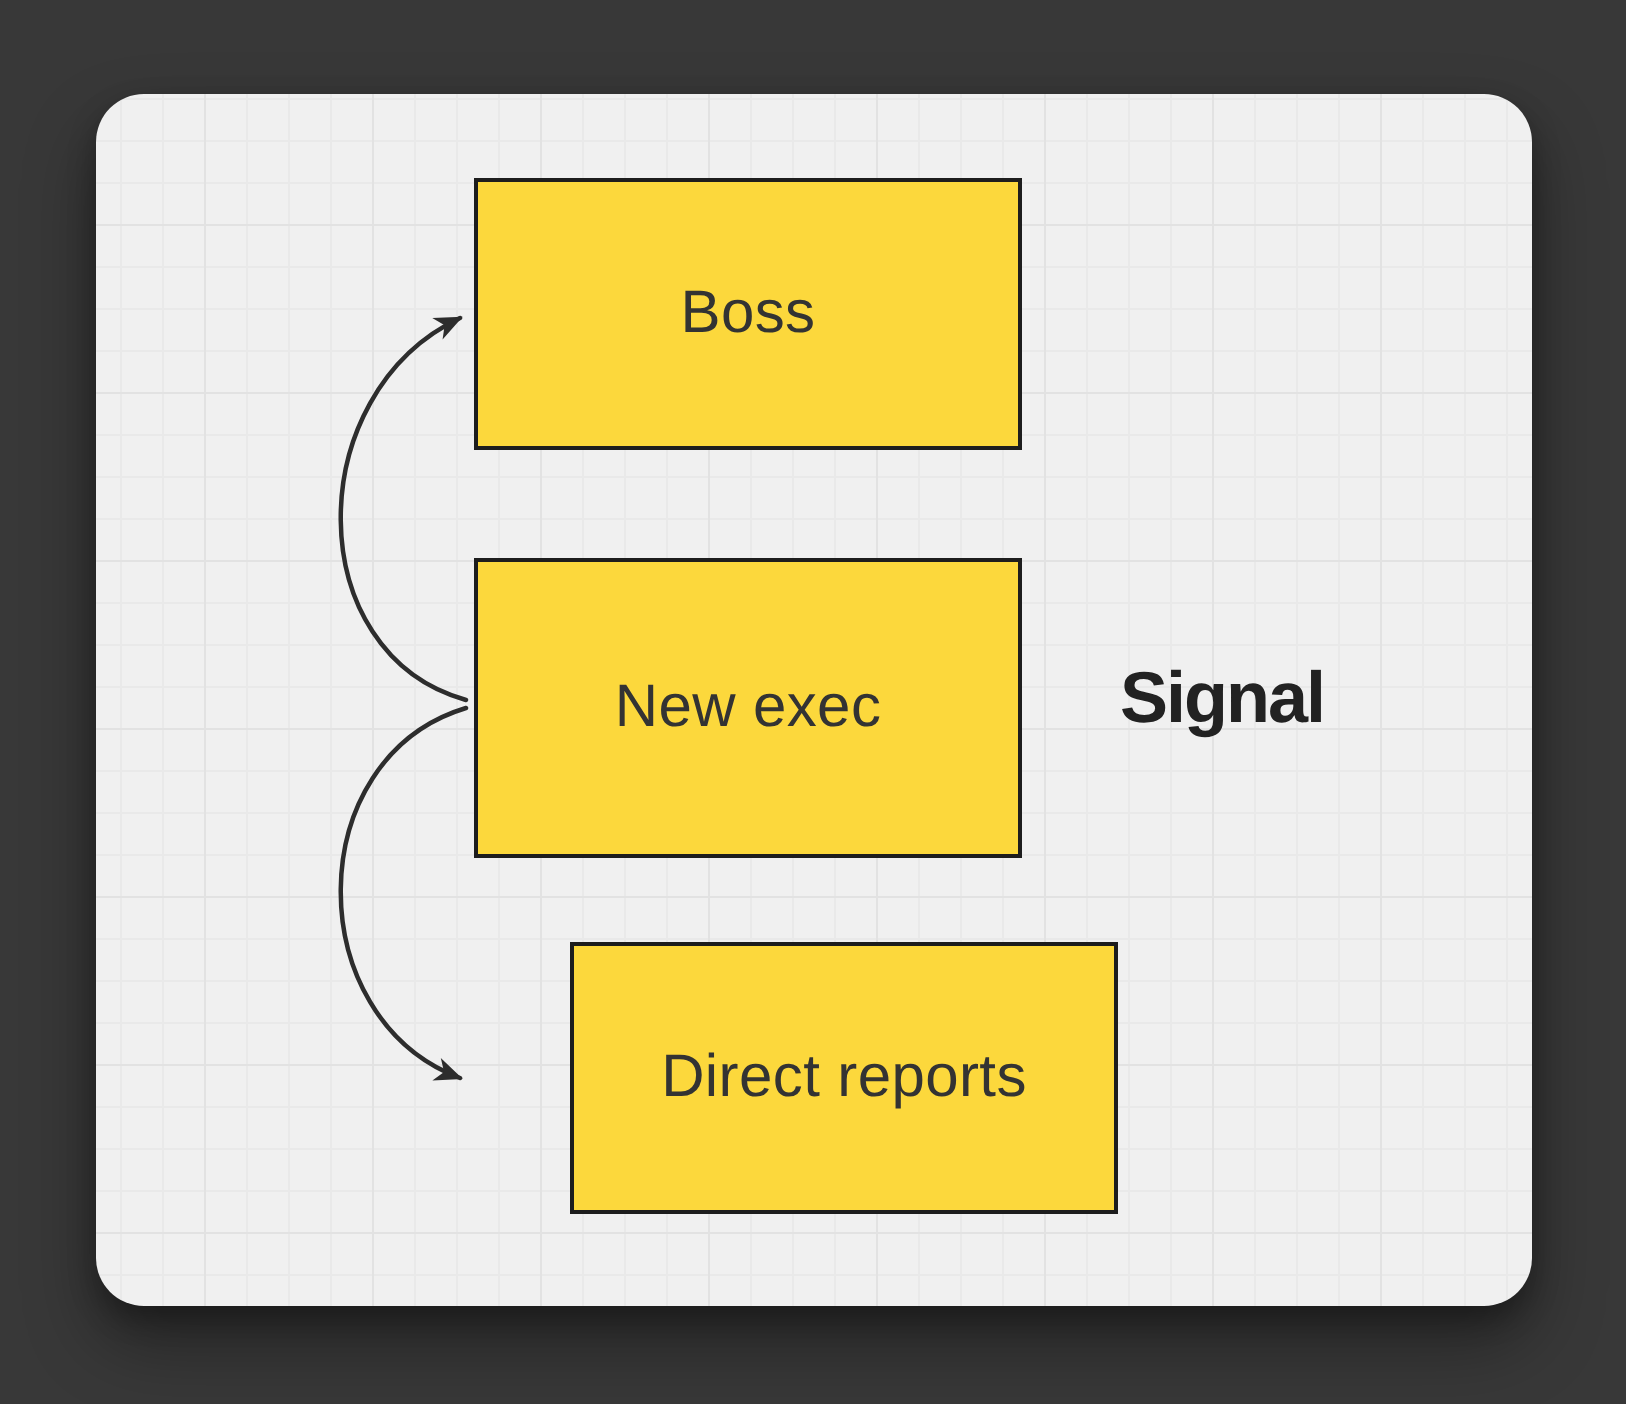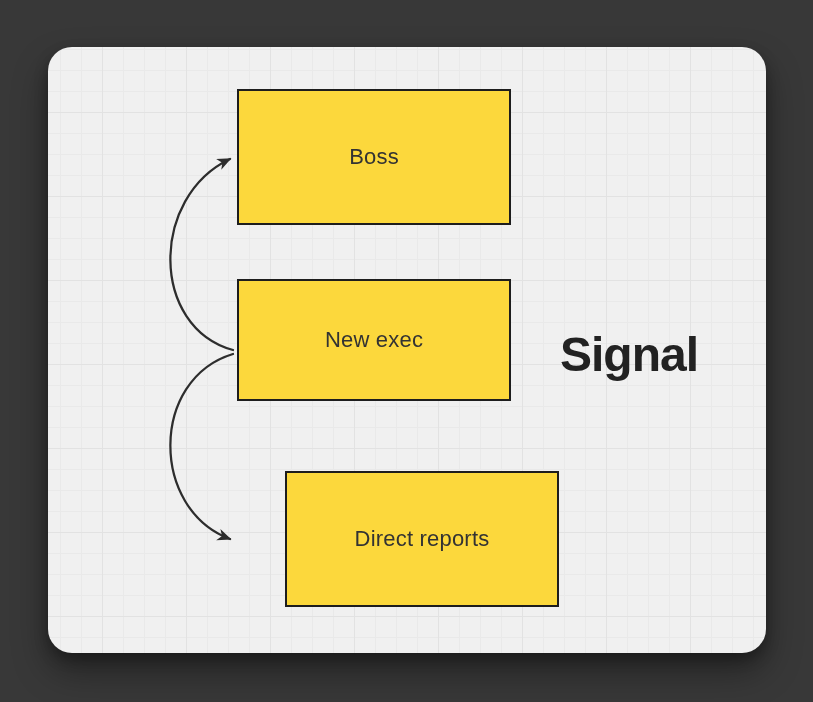--- a/index.html
+++ b/index.html
@@ -38,39 +38,39 @@
   }
   .node{
     position:absolute;
     left:189px;
     width:274px;
     background:var(--node-fill);
     border:2.5px solid var(--node-border);
     display:flex;
     align-items:center;
     justify-content:center;
-    font-size:22px;
+    font-size:30px;
     color:var(--label-text);
     letter-spacing:0.2px;
   }
   .node-boss{top:42px;height:136px;}
-  .node-new-exec{top:232px;height:122px;}
+  .node-new-exec{top:232px;height:150px;}
   .node-direct-reports{top:424px;height:136px;margin-left:48px;}
   .arrows{
     position:absolute;
     left:0; top:0;
     width:718px; height:606px;
     pointer-events:none;
   }
   .arrows path{pointer-events:stroke;}
   .title{
     position:absolute;
     left:512px; top:282px;
     width:180px;
-    font-size:48px;
+    font-size:36px;
     font-weight:800;
     letter-spacing:-1px;
     color:var(--title-text);
     text-align:left;
     line-height:1.1;
   }
 </style>
 </head>
 <body>
 

